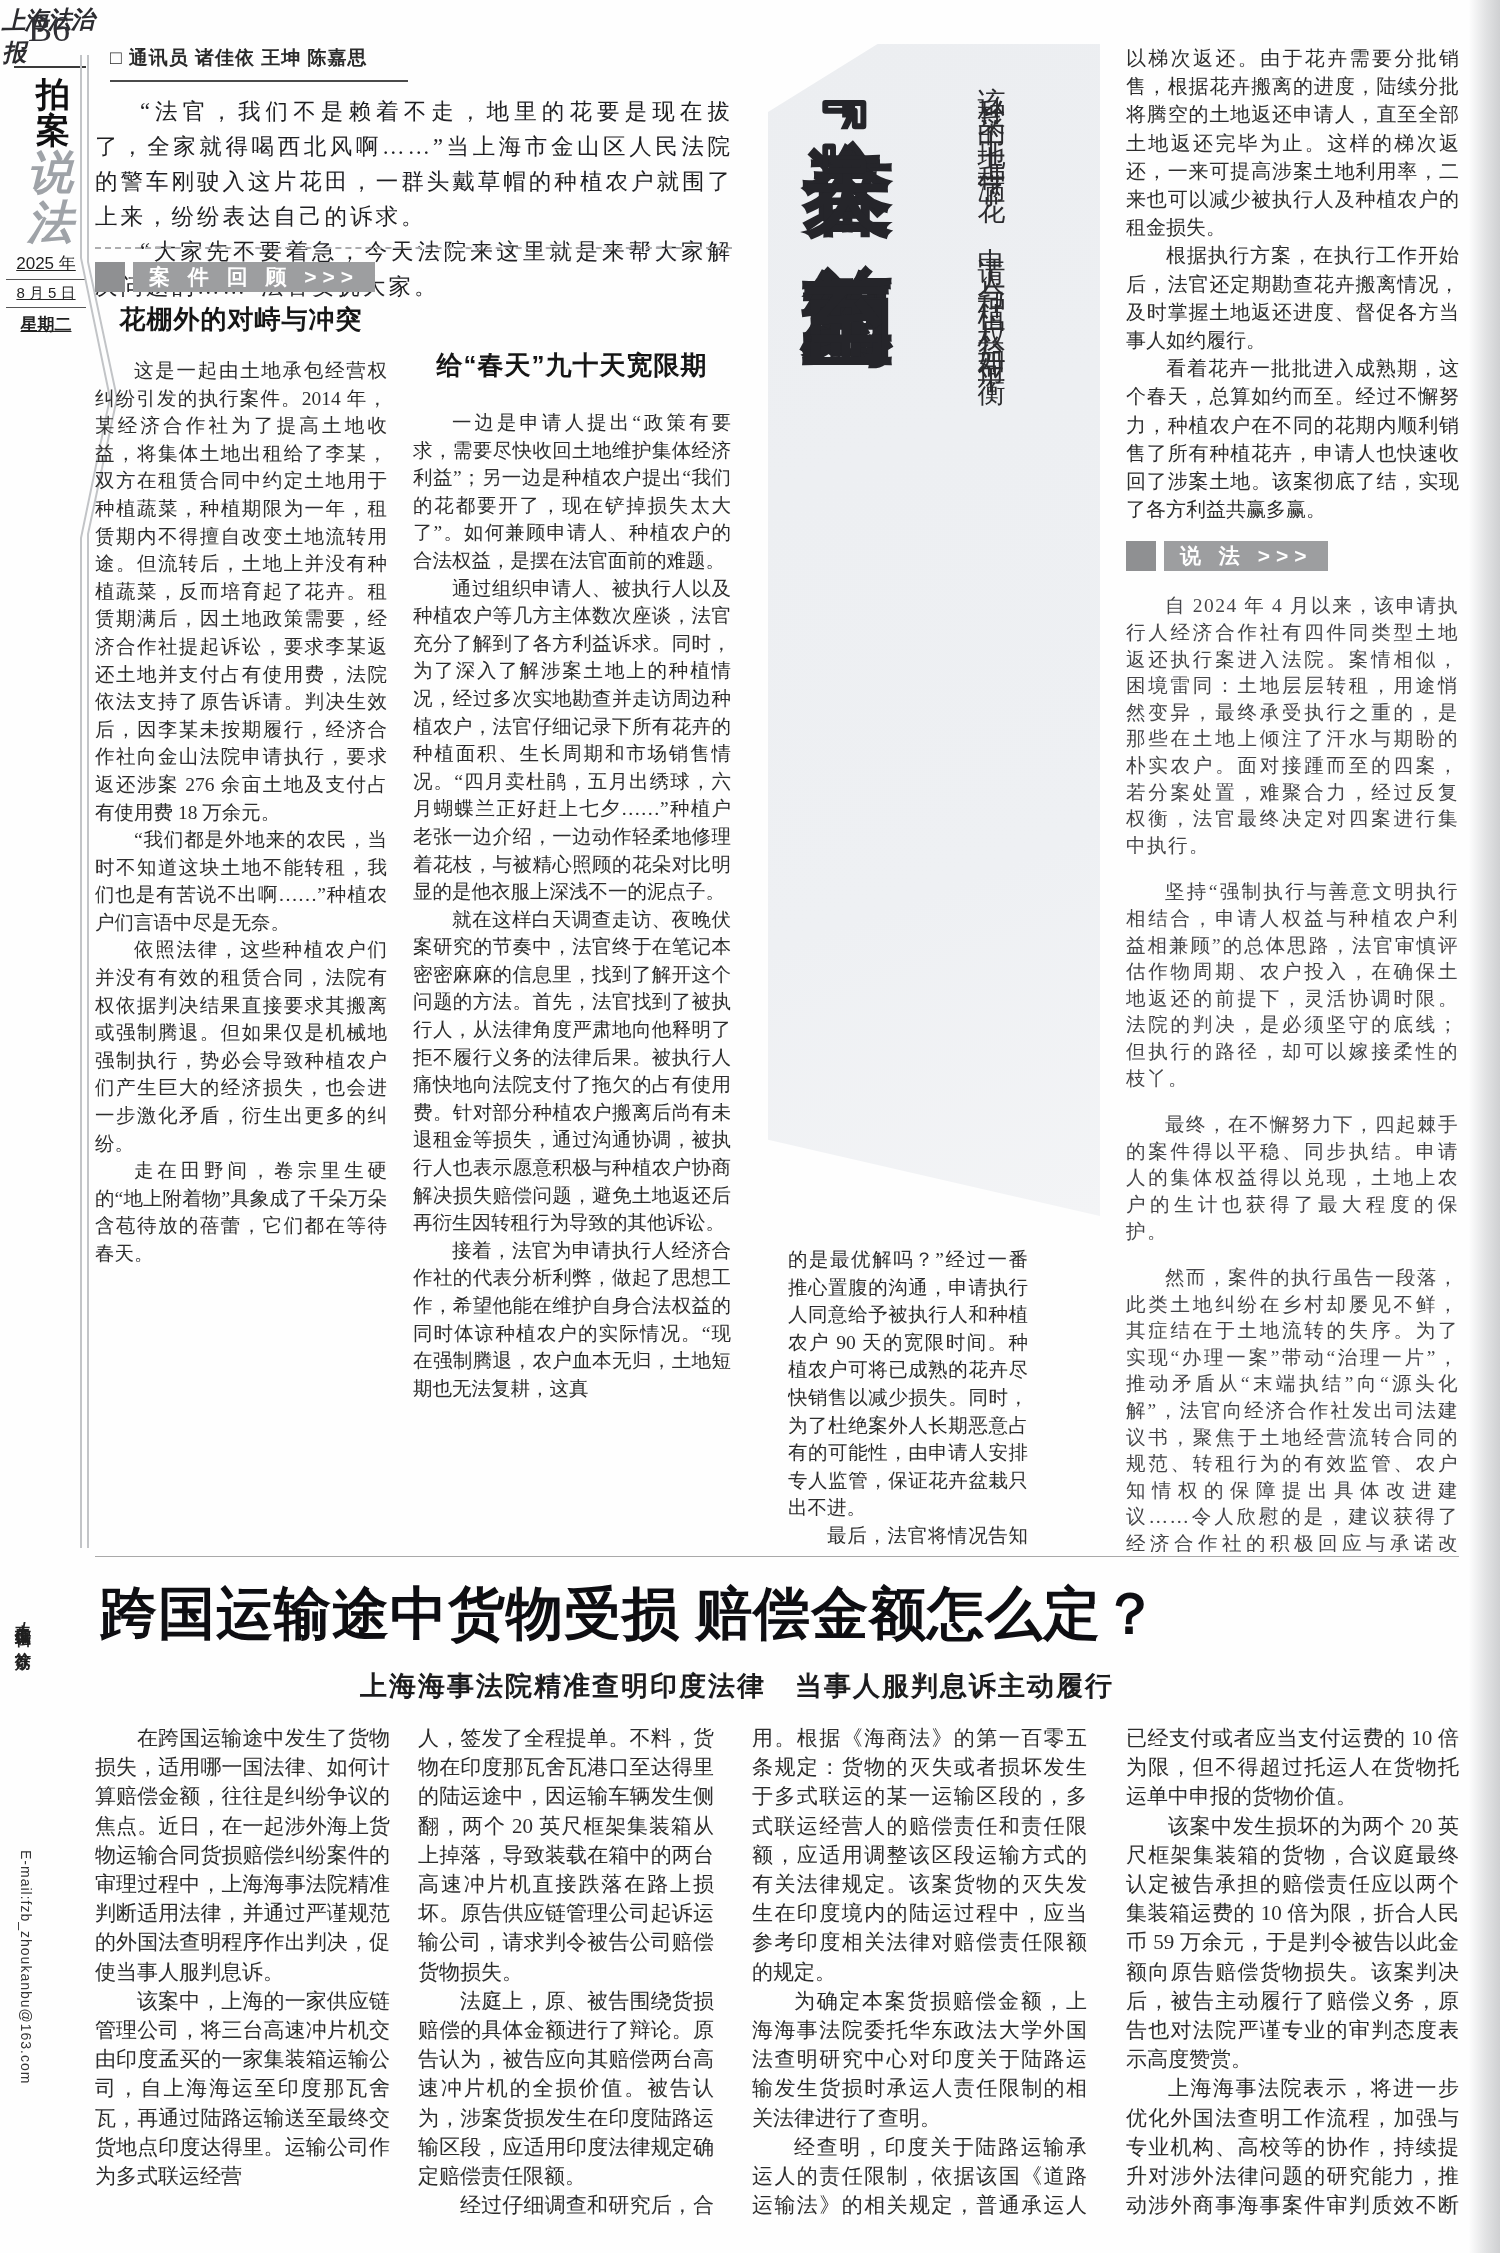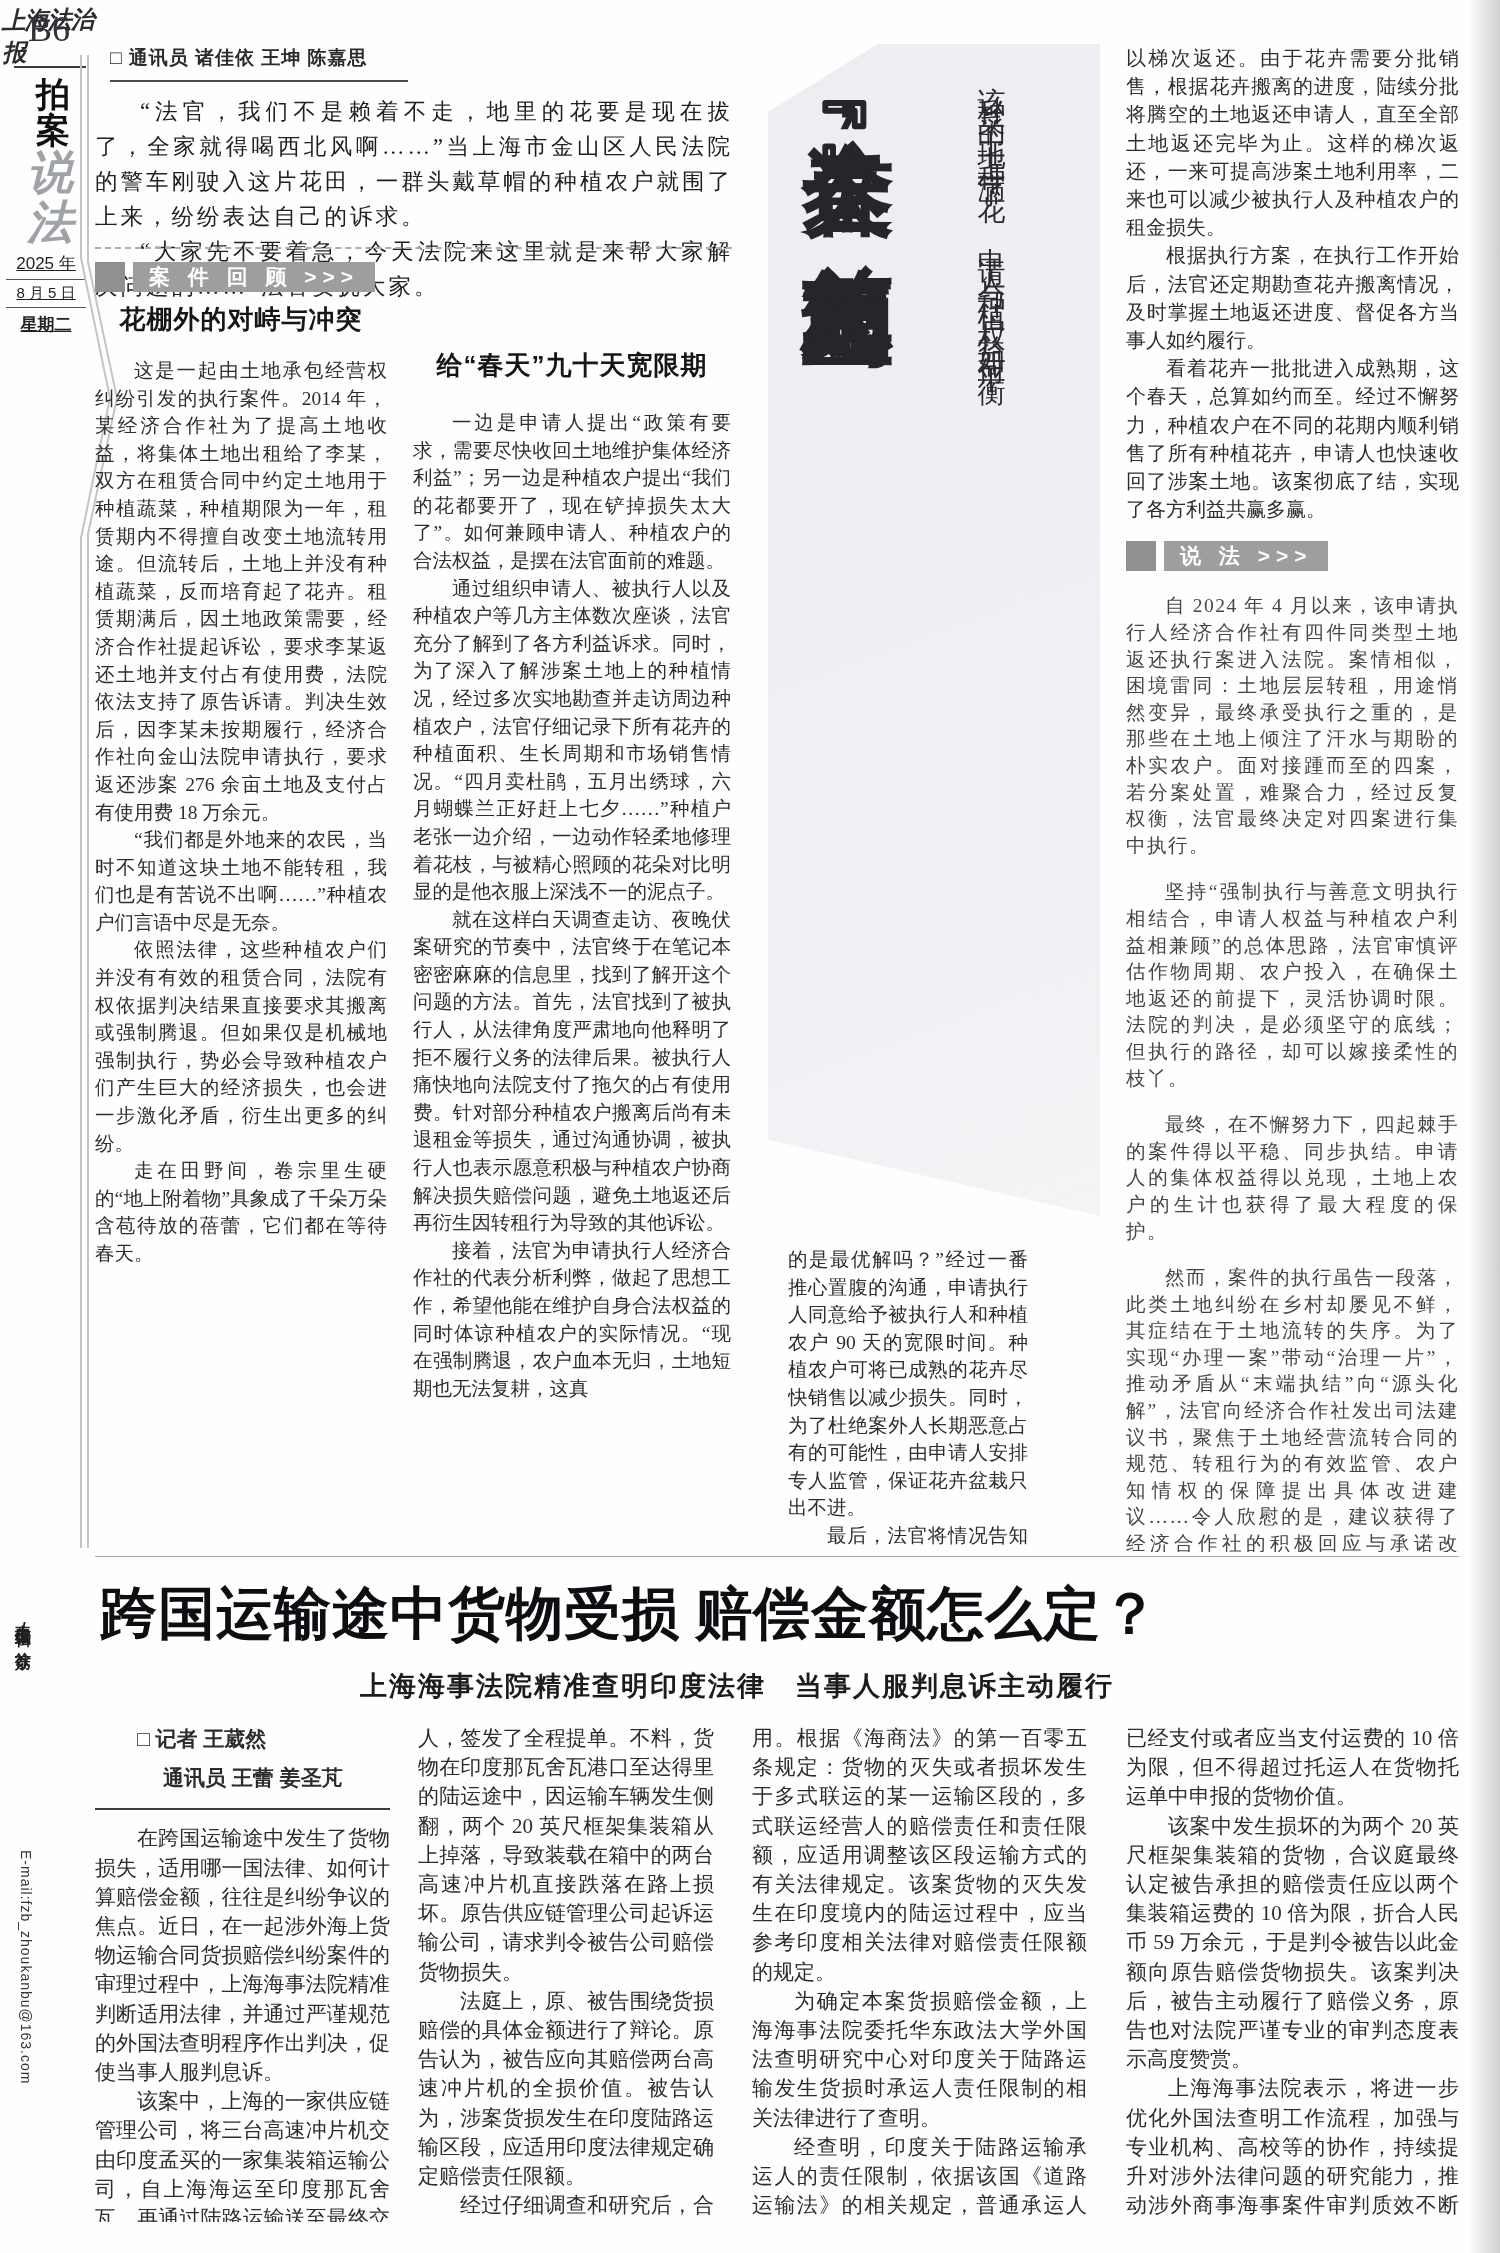--- a/index.html
+++ b/index.html
@@ -177,25 +177,20 @@
       <p>然而，案件的执行虽告一段落，此类土地纠纷在乡村却屡见不鲜，其症结在于土地流转的失序。为了实现“办理一案”带动“治理一片”，推动矛盾从“末端执结”向“源头化解”，法官向经济合作社发出司法建议书，聚焦于土地经营流转合同的规范、转租行为的有效监管、农户知情权的保障提出具体改进建议……令人欣慰的是，建议获得了经济合作社的积极回应与承诺改进。这意味着，通过堵塞管理漏洞、规范操作流程，未来此类纠纷有望从源头上得到预防。</p>
     </div>
 </div>
 
 <div class="story-divider"></div>
 
 <div class="bot-headline">跨国运输途中货物受损 赔偿金额怎么定？</div>
 <div class="bot-subhead">上海海事法院精准查明印度法律　当事人服判息诉主动履行</div>
 
 <div class="bot-col bcol1">
-  <div class="bot-byline">
-    <p class="l1">□ 记者 王葳然</p>
-    <p class="l2">通讯员 王蕾 姜圣芃</p>
-    <div class="bot-byline-rule"></div>
-  </div>
   <div>
       <p>在跨国运输途中发生了货物损失，适用哪一国法律、如何计算赔偿金额，往往是纠纷争议的焦点。近日，在一起涉外海上货物运输合同货损赔偿纠纷案件的审理过程中，上海海事法院精准判断适用法律，并通过严谨规范的外国法查明程序作出判决，促使当事人服判息诉。</p>
       <p>该案中，上海的一家供应链管理公司，将三台高速冲片机交由印度孟买的一家集装箱运输公司，自上海海运至印度那瓦舍瓦，再通过陆路运输送至最终交货地点印度达得里。运输公司作为多式联运经营</p>
     </div>
 </div>
 
 <div class="bot-col bcol2">
     <p class="noindent">人，签发了全程提单。不料，货物在印度那瓦舍瓦港口至达得里的陆运途中，因运输车辆发生侧翻，两个 20 英尺框架集装箱从上掉落，导致装载在箱中的两台高速冲片机直接跌落在路上损坏。原告供应链管理公司起诉运输公司，请求判令被告公司赔偿货物损失。</p>
     <p>法庭上，原、被告围绕货损赔偿的具体金额进行了辩论。原告认为，被告应向其赔偿两台高速冲片机的全损价值。被告认为，涉案货损发生在印度陆路运输区段，应适用印度法律规定确定赔偿责任限额。</p>
     <p>经过仔细调查和研究后，合议庭综合考虑确定以中华人民共和国法律作为解决本案纠纷的准据法乃适</p>

